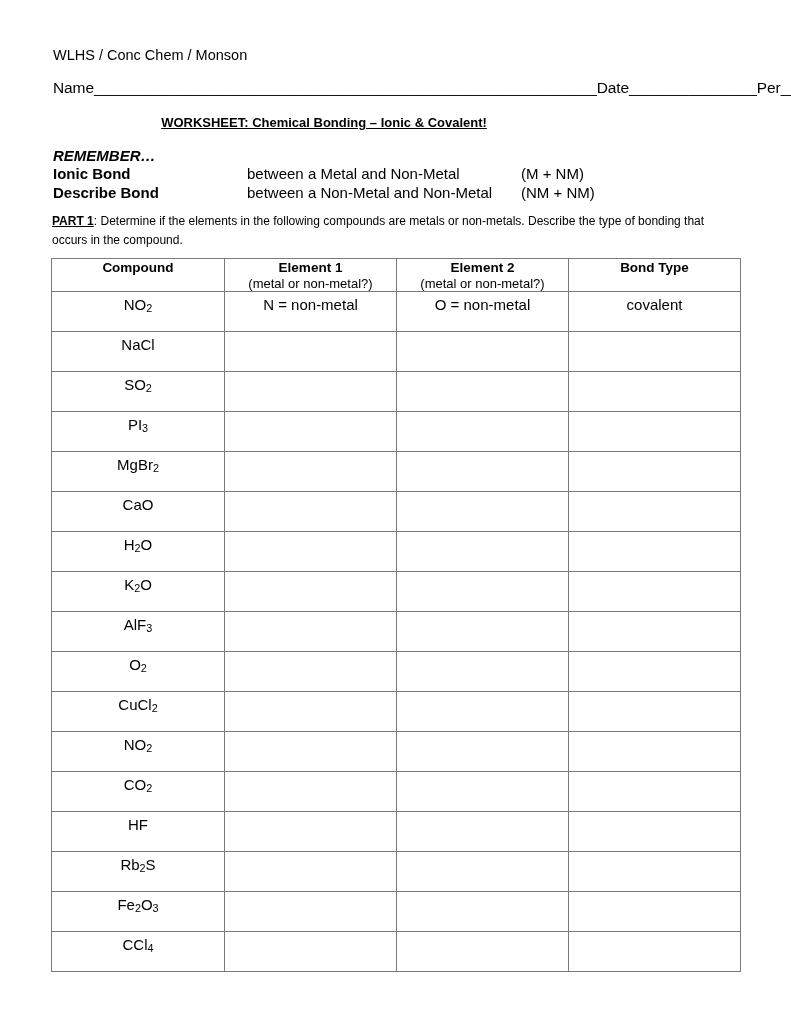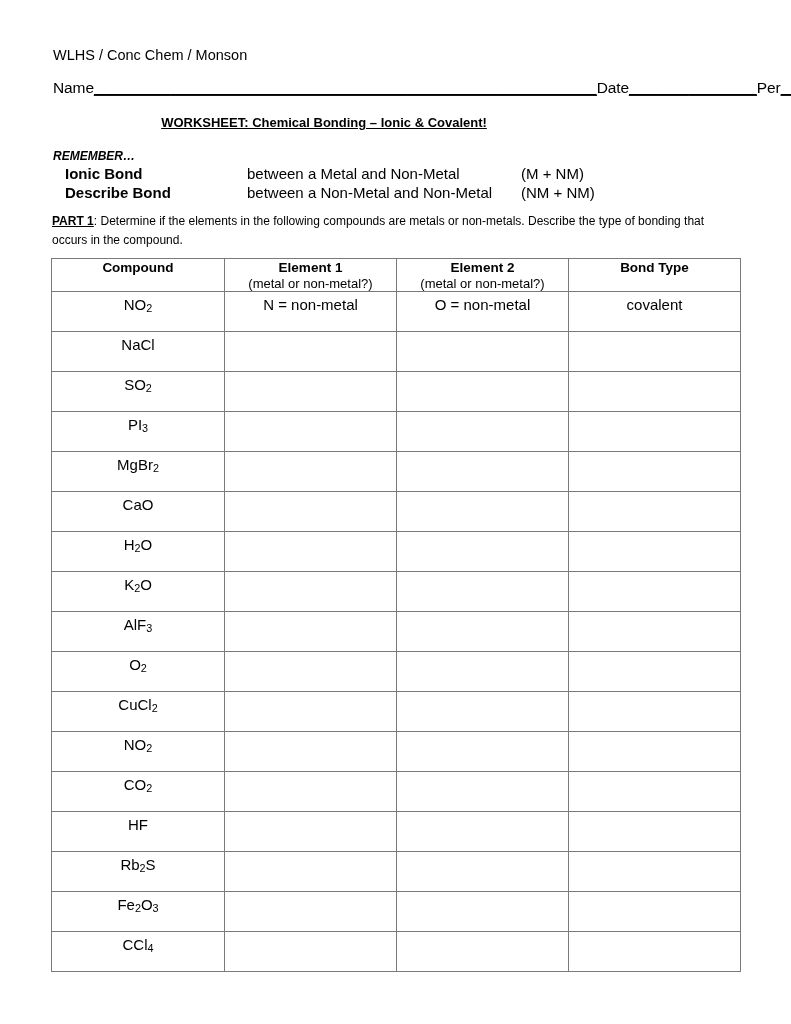--- a/index.html
+++ b/index.html
@@ -35,41 +35,40 @@
   .name-line {
     position: absolute;
     left: 53px;
     top: 78px;
     font-size: 15.5px;
     line-height: 19px;
     white-space: pre;
     letter-spacing: -0.1px;
   }
   .rule {
-    text-decoration: underline;
   }
 
   .title {
     position: absolute;
     left: 0;
     top: 113px;
     width: 648px;
     text-align: center;
     font-size: 13px;
     font-weight: bold;
     text-decoration: underline;
     line-height: 19px;
   }
 
   
   .remember-head {
     position: absolute;
     left: 53px;
     top: 147px;
-    font-size: 12px;
+    font-size: 15px;
     font-weight: bold;
     font-style: italic;
     line-height: 18px;
   }
   .remember-rows {
     position: absolute;
     left: 53px;
     top: 165px;
     font-size: 15px;
     line-height: 18.5px;
@@ -77,21 +76,20 @@
   .rrow {
     position: relative;
     height: 18.5px;
     white-space: nowrap;
   }
   .rlabel {
     position: absolute;
     left: 0;
     top: 0;
     font-weight: bold;
-    margin-left: 12px;
   }
   .rdesc {
     position: absolute;
     left: 194px;
     top: 0;
   }
   .rabbrev {
     position: absolute;
     left: 468px;
     top: 0;

